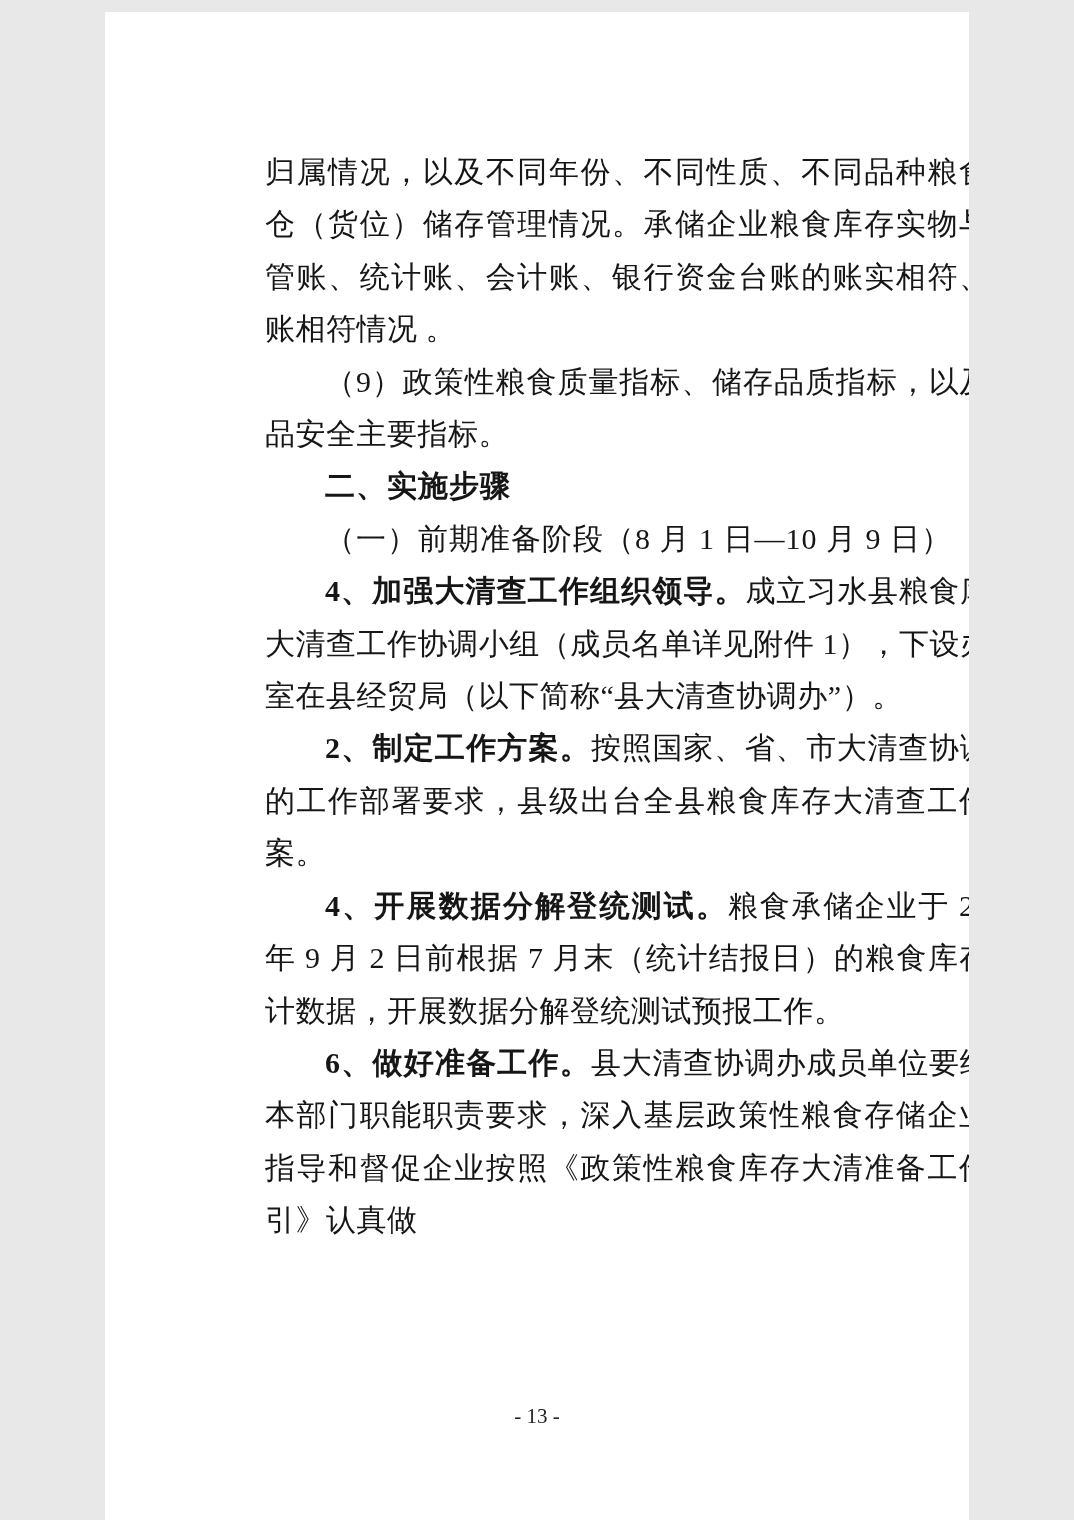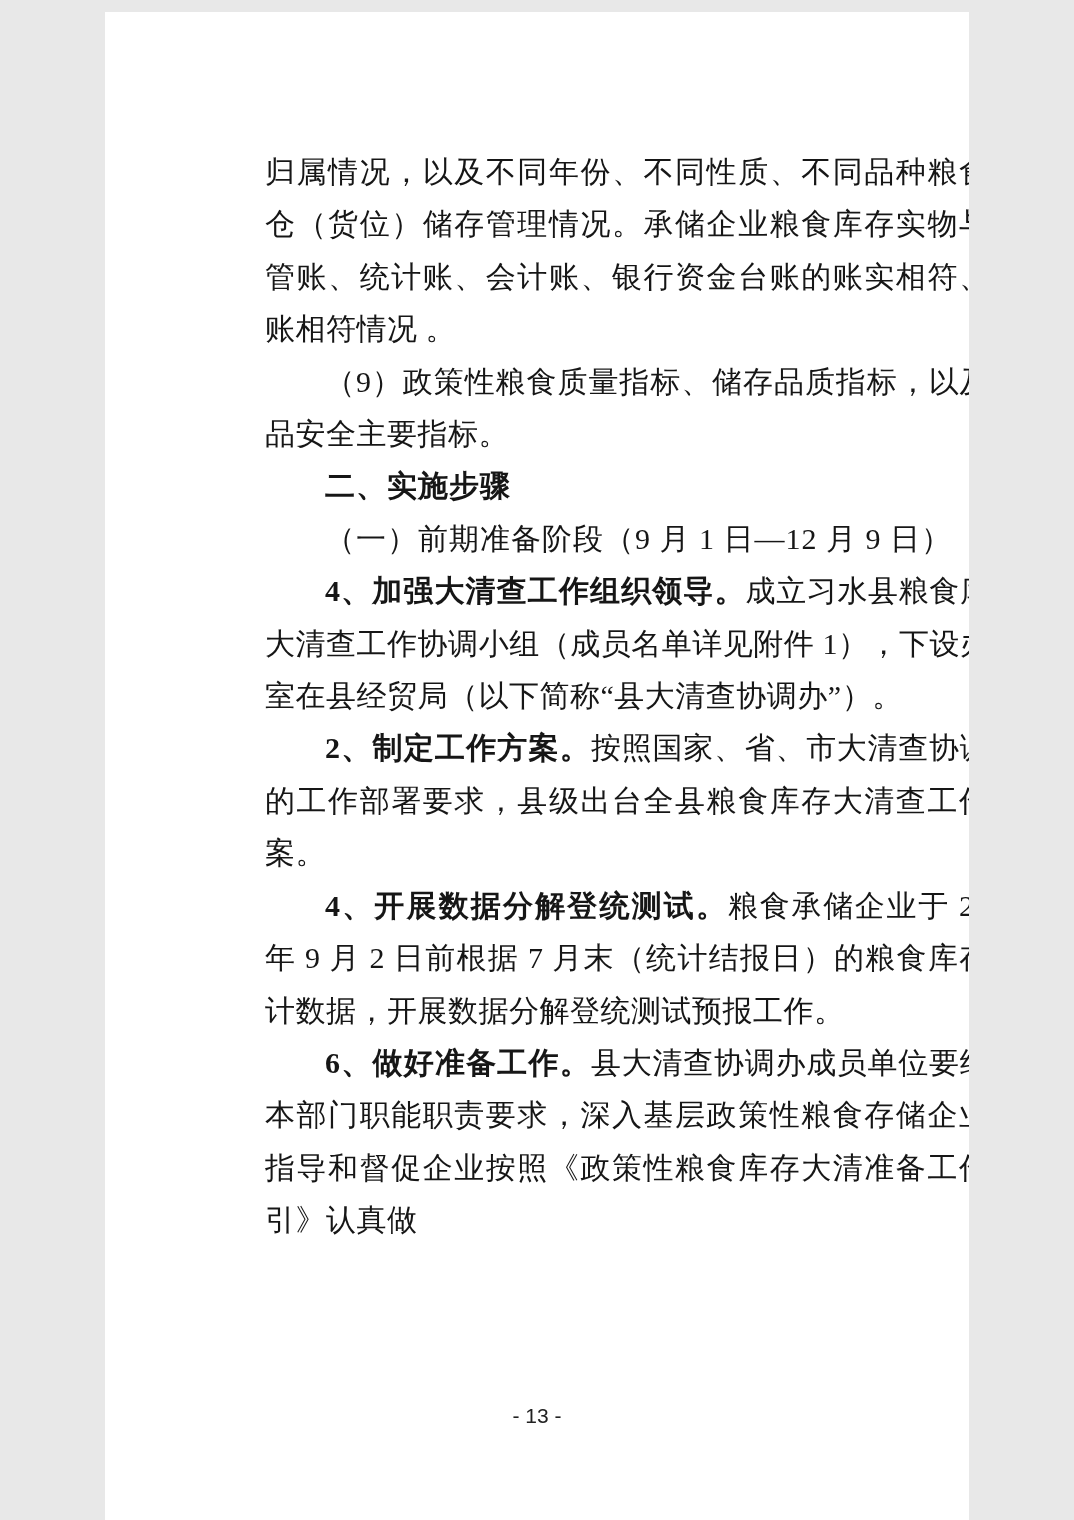--- a/index.html
+++ b/index.html
@@ -50,38 +50,38 @@
     letter-spacing: 1px;
   }
   .footer {
     position: absolute;
     left: 0;
     top: 1392px;
     width: 100%;
     text-align: center;
     font-size: 21px;
     color: #222222;
-    font-family: Liberation Sans, sans-serif;
+    font-family: Liberation Serif, serif;
   }
 </style>
 </head>
 <body>
 
 <div class="page">
 
   <div class="text-block">
 
     <p class="para"><span>归属情况，以及不同年份、不同性质、不同品种粮食分仓（货位）储存管理情况。承储企业粮食库存实物与保管账、统计账、会计账、银行资金台账的账实相符、账账相符情况 。</span></p>
 
     <p class="para indent"><span>（9）政策性粮食质量指标、储存品质指标，以及食品安全主要指标。</span></p>
 
 
     <p class="para indent h1"><span class="lead">二、实施步骤</span></p>
 
-    <p class="para indent h2"><span>（一）前期准备阶段（9 月 1 日—12 月 9 日）</span></p>
+    <p class="para indent h2"><span>（一）前期准备阶段（8 月 1 日—10 月 9 日）</span></p>
 
     <p class="para indent"><b class="lead">4、加强大清查工作组织领导。</b><span>成立习水县粮食库存大清查工作协调小组（成员名单详见附件 1），下设办公室在县经贸局（以下简称“县大清查协调办”）。</span></p>
 
     <p class="para indent"><b class="lead">2、制定工作方案。</b><span>按照国家、省、市大清查协调办的工作部署要求，县级出台全县粮食库存大清查工作方案。</span></p>
 
     <p class="para indent"><b class="lead">4、开展数据分解登统测试。</b><span>粮食承储企业于 2018 年 9 月 2 日前根据 7 月末（统计结报日）的粮食库存统计数据，开展数据分解登统测试预报工作。</span></p>
 
 
     <p class="para indent"><b class="lead">6、做好准备工作。</b><span>县大清查协调办成员单位要结合本部门职能职责要求，深入基层政策性粮食存储企业、指导和督促企业按照《政策性粮食库存大清准备工作指引》认真做</span></p>
 

